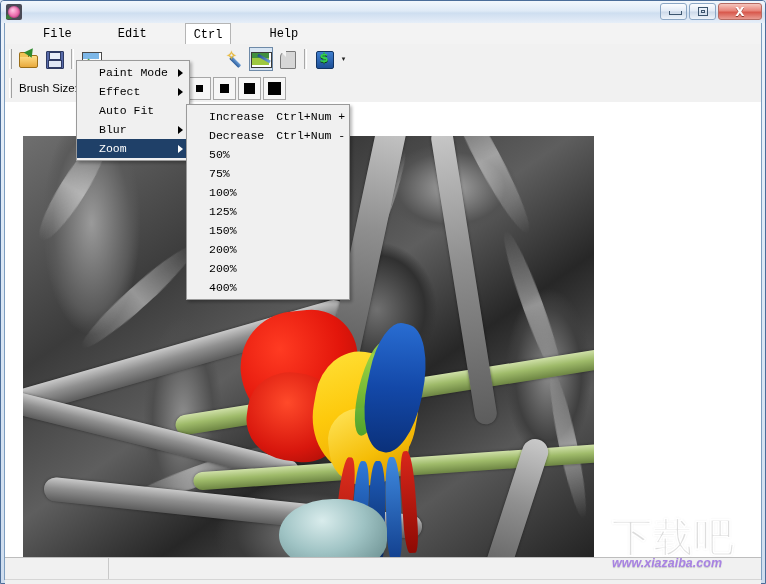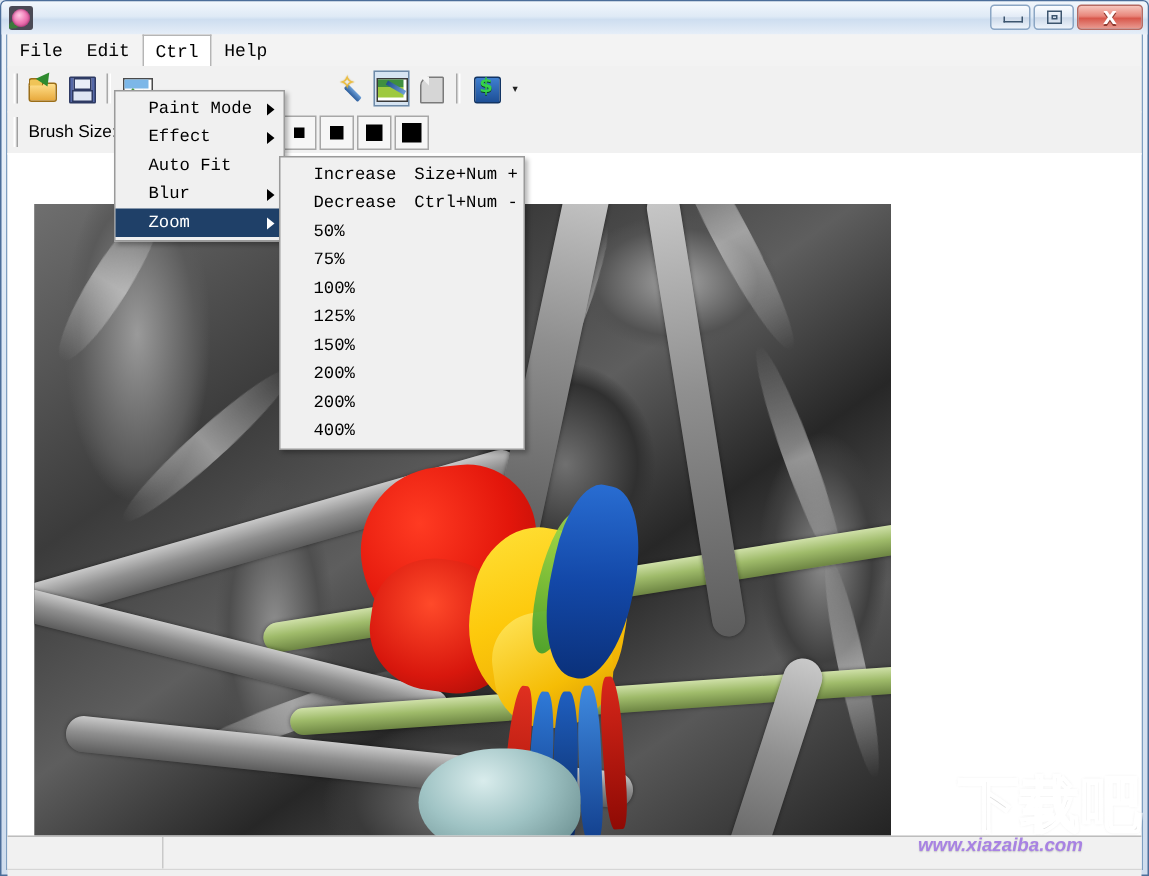--- a/index.html
+++ b/index.html
@@ -152,20 +152,21 @@
   }
   .menu-item {
     font-family: "Liberation Mono", monospace;
     font-size: 12px;
     color: #000;
     padding: 0 8px;
     display: flex;
     align-items: center;
     box-sizing: border-box;
     white-space: nowrap;
+    margin-left: 30px;
   }
   .menu-item.open {
     background: #ffffff;
     border-left: 1px solid #b5b5b5;
     border-right: 1px solid #b5b5b5;
     border-top: 1px solid #b5b5b5;
     margin-top: 0px;
     height: 22px;
   }
 
@@ -527,27 +528,26 @@
     position: absolute;
     right: 4px; bottom: 6px;
     width: 150px; height: 62px;
     z-index: 60;
     pointer-events: none;
     opacity: 0.55;
   }
   .wm-cn {
     font-family: "DejaVu Sans", sans-serif;
     font-size: 40px;
-    font-weight: bold;
+    font-weight: normal;
     line-height: 42px;
     color: transparent;
     -webkit-text-stroke: 1.5px #ffffff;
     text-shadow: 0 0 2px rgba(120,120,120,0.5);
     letter-spacing: 1px;
-    text-align: right;
   }
   .wm-url {
     font-family: "Liberation Sans", sans-serif;
     font-size: 12.5px;
     font-weight: bold;
     font-style: italic;
     color: #6d28d9;
     text-shadow: 0 1px 1px rgba(120,120,120,0.65);
     margin-top: -2px;
   }
@@ -723,21 +723,21 @@
     </div>
     <div class="mi highlight">
       <span>Zoom</span>
       <span class="sub-arrow"></span>
     </div>
   </div>
 
   <div class="menu-panel zoom-menu">
     <div class="mi">
       <span>Increase</span>
-      <span class="accel">Size+Num +</span>
+      <span class="accel">Ctrl+Num +</span>
     </div>
     <div class="mi">
       <span>Decrease</span>
       <span class="accel">Ctrl+Num -</span>
     </div>
     <div class="mi">
       <span>50%</span>
     </div>
     <div class="mi">
       <span>75%</span>

